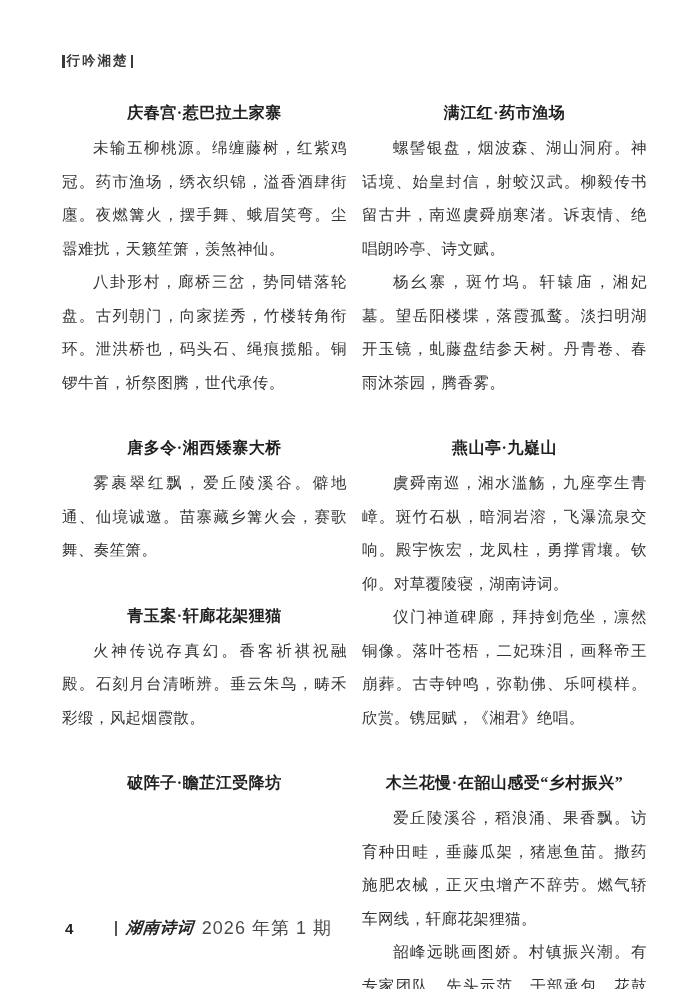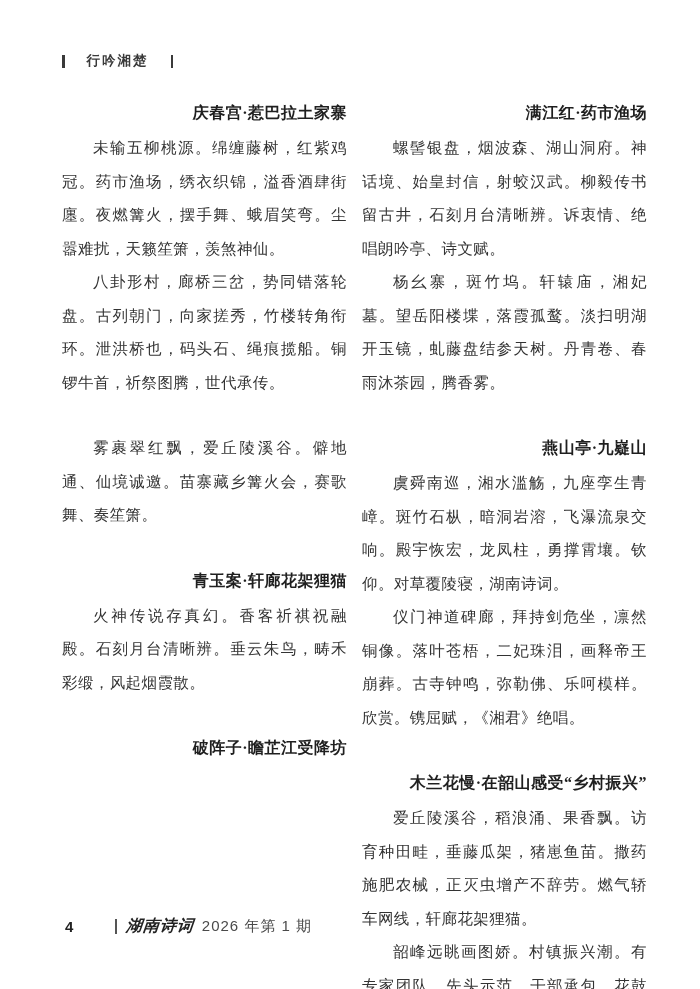--- a/index.html
+++ b/index.html
@@ -18,40 +18,40 @@
     position: absolute;
     top: 52px;
     left: 62px;
     font-family: "Liberation Sans", "DejaVu Sans", sans-serif;
     font-size: 13.5px;
     font-weight: bold;
     color: #3a3a3a;
     letter-spacing: 2px;
     display: flex;
     align-items: center;
-    gap: 22px;
+    gap: 2px;
   }
   .hbar {
     display: inline-block;
     width: 2.5px;
     height: 13px;
     background: #3a3a3a;
   }
   .columns {
     position: absolute;
     top: 96px;
     left: 62px;
     right: 53px;
     display: flex;
     gap: 15px;
   }
   .col { width: 285px; }
   .poem { margin-bottom: 32px; }
   .poem-title {
-    text-align: right;
+    text-align: center;
     font-weight: bold;
     font-size: 16px;
     color: #1f1f1f;
     line-height: 33px;
     margin-bottom: 2px;
     letter-spacing: 0.5px;
   }
   .poem-para {
     font-size: 15.5px;
     line-height: 33.5px;
@@ -87,21 +87,21 @@
     font-style: italic;
     font-weight: bold;
     font-size: 16px;
     color: #222;
     letter-spacing: 1px;
     margin-right: 8px;
     transform: skewX(-6deg);
   }
   .issue-info {
     font-family: "Liberation Sans", "DejaVu Sans", sans-serif;
-    font-size: 15px;
+    font-size: 18px;
     color: #4a4a4a;
     letter-spacing: 1px;
   }
 </style>
 </head>
 <body>
 
 <div class="page">
 
   <div class="section-header">
@@ -112,36 +112,37 @@
 
   <div class="columns">
 
     <div class="col">
       <div class="poem">
         <div class="poem-title">庆春宫·惹巴拉土家寨</div>
         <p class="poem-para">未输五柳桃源。绵缠藤树，红紫鸡冠。药市渔场，绣衣织锦，溢香酒肆街廛。夜燃篝火，摆手舞、蛾眉笑弯。尘嚣难扰，天籁笙箫，羡煞神仙。</p>
         <p class="poem-para">八卦形村，廊桥三岔，势同错落轮盘。古列朝门，向家搓秀，竹楼转角衔环。泄洪桥也，码头石、绳痕揽船。铜锣牛首，祈祭图腾，世代承传。</p>
       </div>
       <div class="poem">
+        <div class="poem-title">唐多令·湘西矮寨大桥</div>
         <p class="poem-para">雾裹翠红飘，爱丘陵溪谷。僻地通、仙境诚邀。苗寨藏乡篝火会，赛歌舞、奏笙箫。</p>
       </div>
       <div class="poem">
         <div class="poem-title">青玉案·轩廊花架狸猫</div>
         <p class="poem-para">火神传说存真幻。香客祈祺祝融殿。石刻月台清晰辨。垂云朱鸟，畴禾彩缎，风起烟霞散。</p>
       </div>
       <div class="poem">
         <div class="poem-title">破阵子·瞻芷江受降坊</div>
 
       </div>
     </div>
 
     <div class="col">
       <div class="poem">
         <div class="poem-title">满江红·药市渔场</div>
-        <p class="poem-para">螺髻银盘，烟波森、湖山洞府。神话境、始皇封信，射蛟汉武。柳毅传书留古井，石刻月台清晰辨。诉衷情、绝唱朗吟亭、诗文赋。</p>
+        <p class="poem-para">螺髻银盘，烟波森、湖山洞府。神话境、始皇封信，射蛟汉武。柳毅传书留古井，南巡虞舜崩寒渚。诉衷情、绝唱朗吟亭、诗文赋。</p>
         <p class="poem-para">杨幺寨，斑竹坞。轩辕庙，湘妃墓。望岳阳楼堞，落霞孤鹜。淡扫明湖开玉镜，虬藤盘结参天树。丹青卷、春雨沐茶园，腾香雾。</p>
       </div>
       <div class="poem">
         <div class="poem-title">燕山亭·九嶷山</div>
         <p class="poem-para">虞舜南巡，湘水滥觞，九座孪生青嶂。斑竹石枞，暗洞岩溶，飞瀑流泉交响。殿宇恢宏，龙凤柱，勇撑霄壤。钦仰。对草覆陵寝，湖南诗词。</p>
         <p class="poem-para">仪门神道碑廊，拜持剑危坐，凛然铜像。落叶苍梧，二妃珠泪，画释帝王崩葬。古寺钟鸣，弥勒佛、乐呵模样。欣赏。镌屈赋，《湘君》绝唱。</p>
       </div>
       <div class="poem">
         <div class="poem-title">木兰花慢·在韶山感受“乡村振兴”</div>
         <p class="poem-para">爱丘陵溪谷，稻浪涌、果香飘。访育种田畦，垂藤瓜架，猪崽鱼苗。撒药施肥农械，正灭虫增产不辞劳。燃气轿车网线，轩廊花架狸猫。</p>

